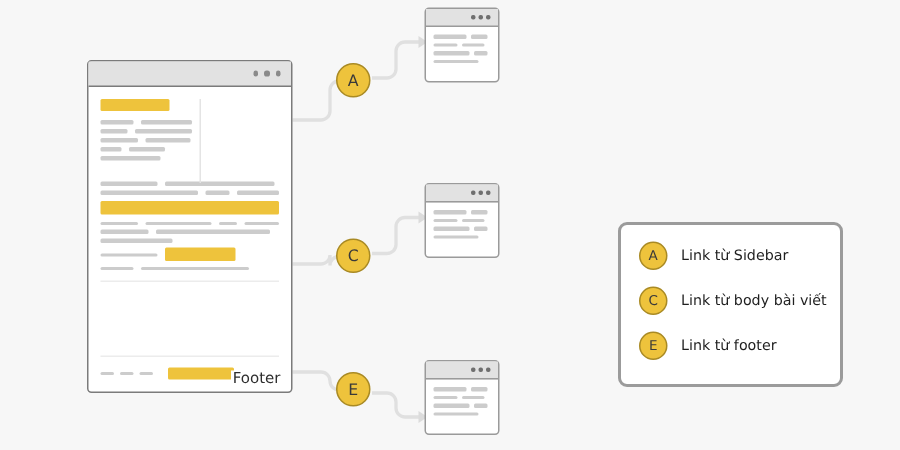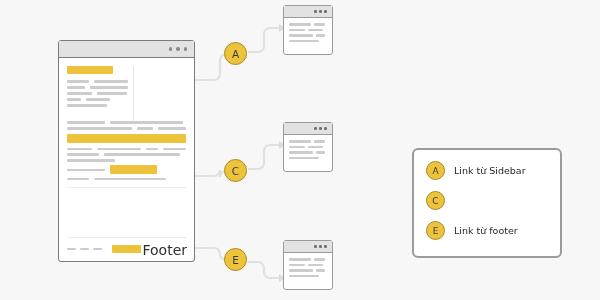--- a/index.html
+++ b/index.html
@@ -52,21 +52,21 @@
   .mid-ylw{height:9px;width:47px;background:#eec33c;border-radius:1px;}
 
   .hr{height:1px;background:#ececec;margin:7px 0 6px 0;}
 
   
   .footzone{position:absolute;left:8px;right:8px;bottom:8px;}
   .dashes{display:flex;gap:4px;align-items:center;}
   .dashes i{height:2.6px;width:9px;background:#cccccc;border-radius:1px;display:block;}
   .foot-ylw{height:8px;width:44px;background:#eec33c;border-radius:1px;margin-left:6px;}
   .foot-label{
-    position:absolute;right:-2px;bottom:-5px;font-size:14px;color:#2e2e2e;
+    position:absolute;right:-2px;bottom:-5px;font-size:10px;color:#2e2e2e;
     background:#ffffff;padding:0 1px;
   }
 
   
   .badge{
     position:absolute;width:23px;height:23px;border-radius:50%;
     background:#eec33c;border:1.6px solid #a98a24;
     display:flex;align-items:center;justify-content:center;
     font-size:10.5px;color:#3a3a3a;box-sizing:border-box;
   }
@@ -303,20 +303,21 @@
     </div>
   </div>
 
   <div class="legend">
     <div class="leg-row">
       <span class="leg-badge">A</span>
       <span class="leg-text">Link từ Sidebar</span>
     </div>
     <div class="leg-row">
       <span class="leg-badge">C</span>
+      <span class="leg-text">Link từ  body bài viết</span>
     </div>
     <div class="leg-row">
       <span class="leg-badge">E</span>
       <span class="leg-text">Link từ  footer</span>
     </div>
   </div>
 
 
 </div>
 

